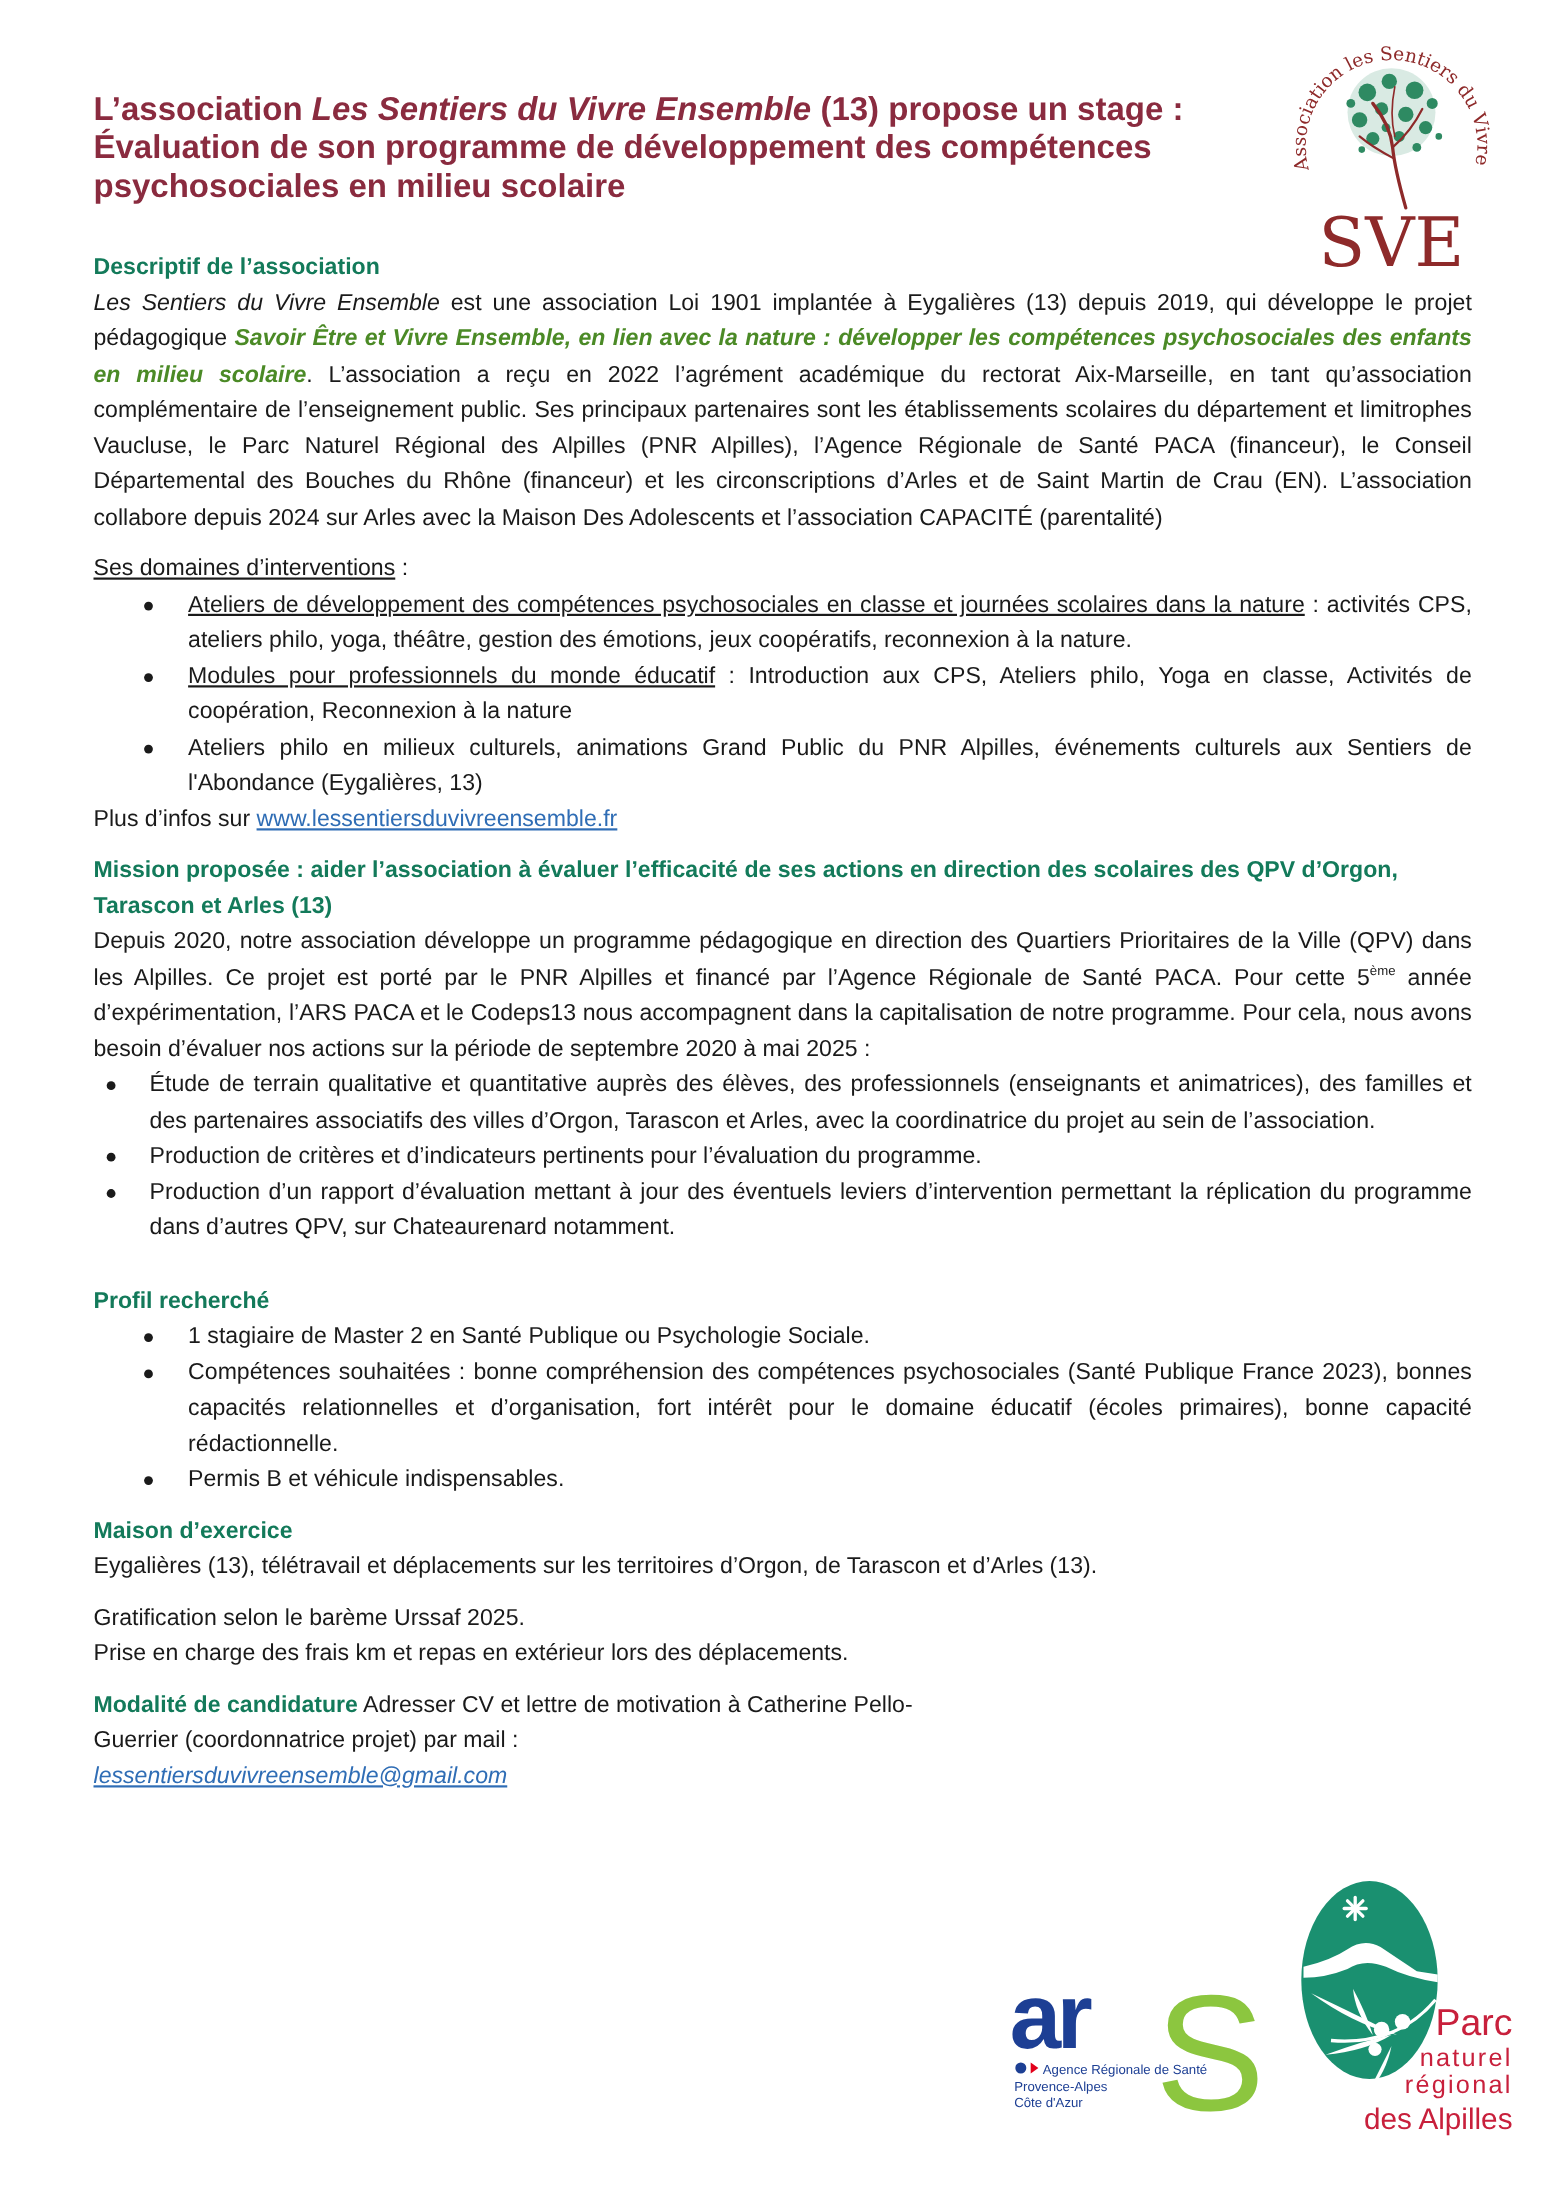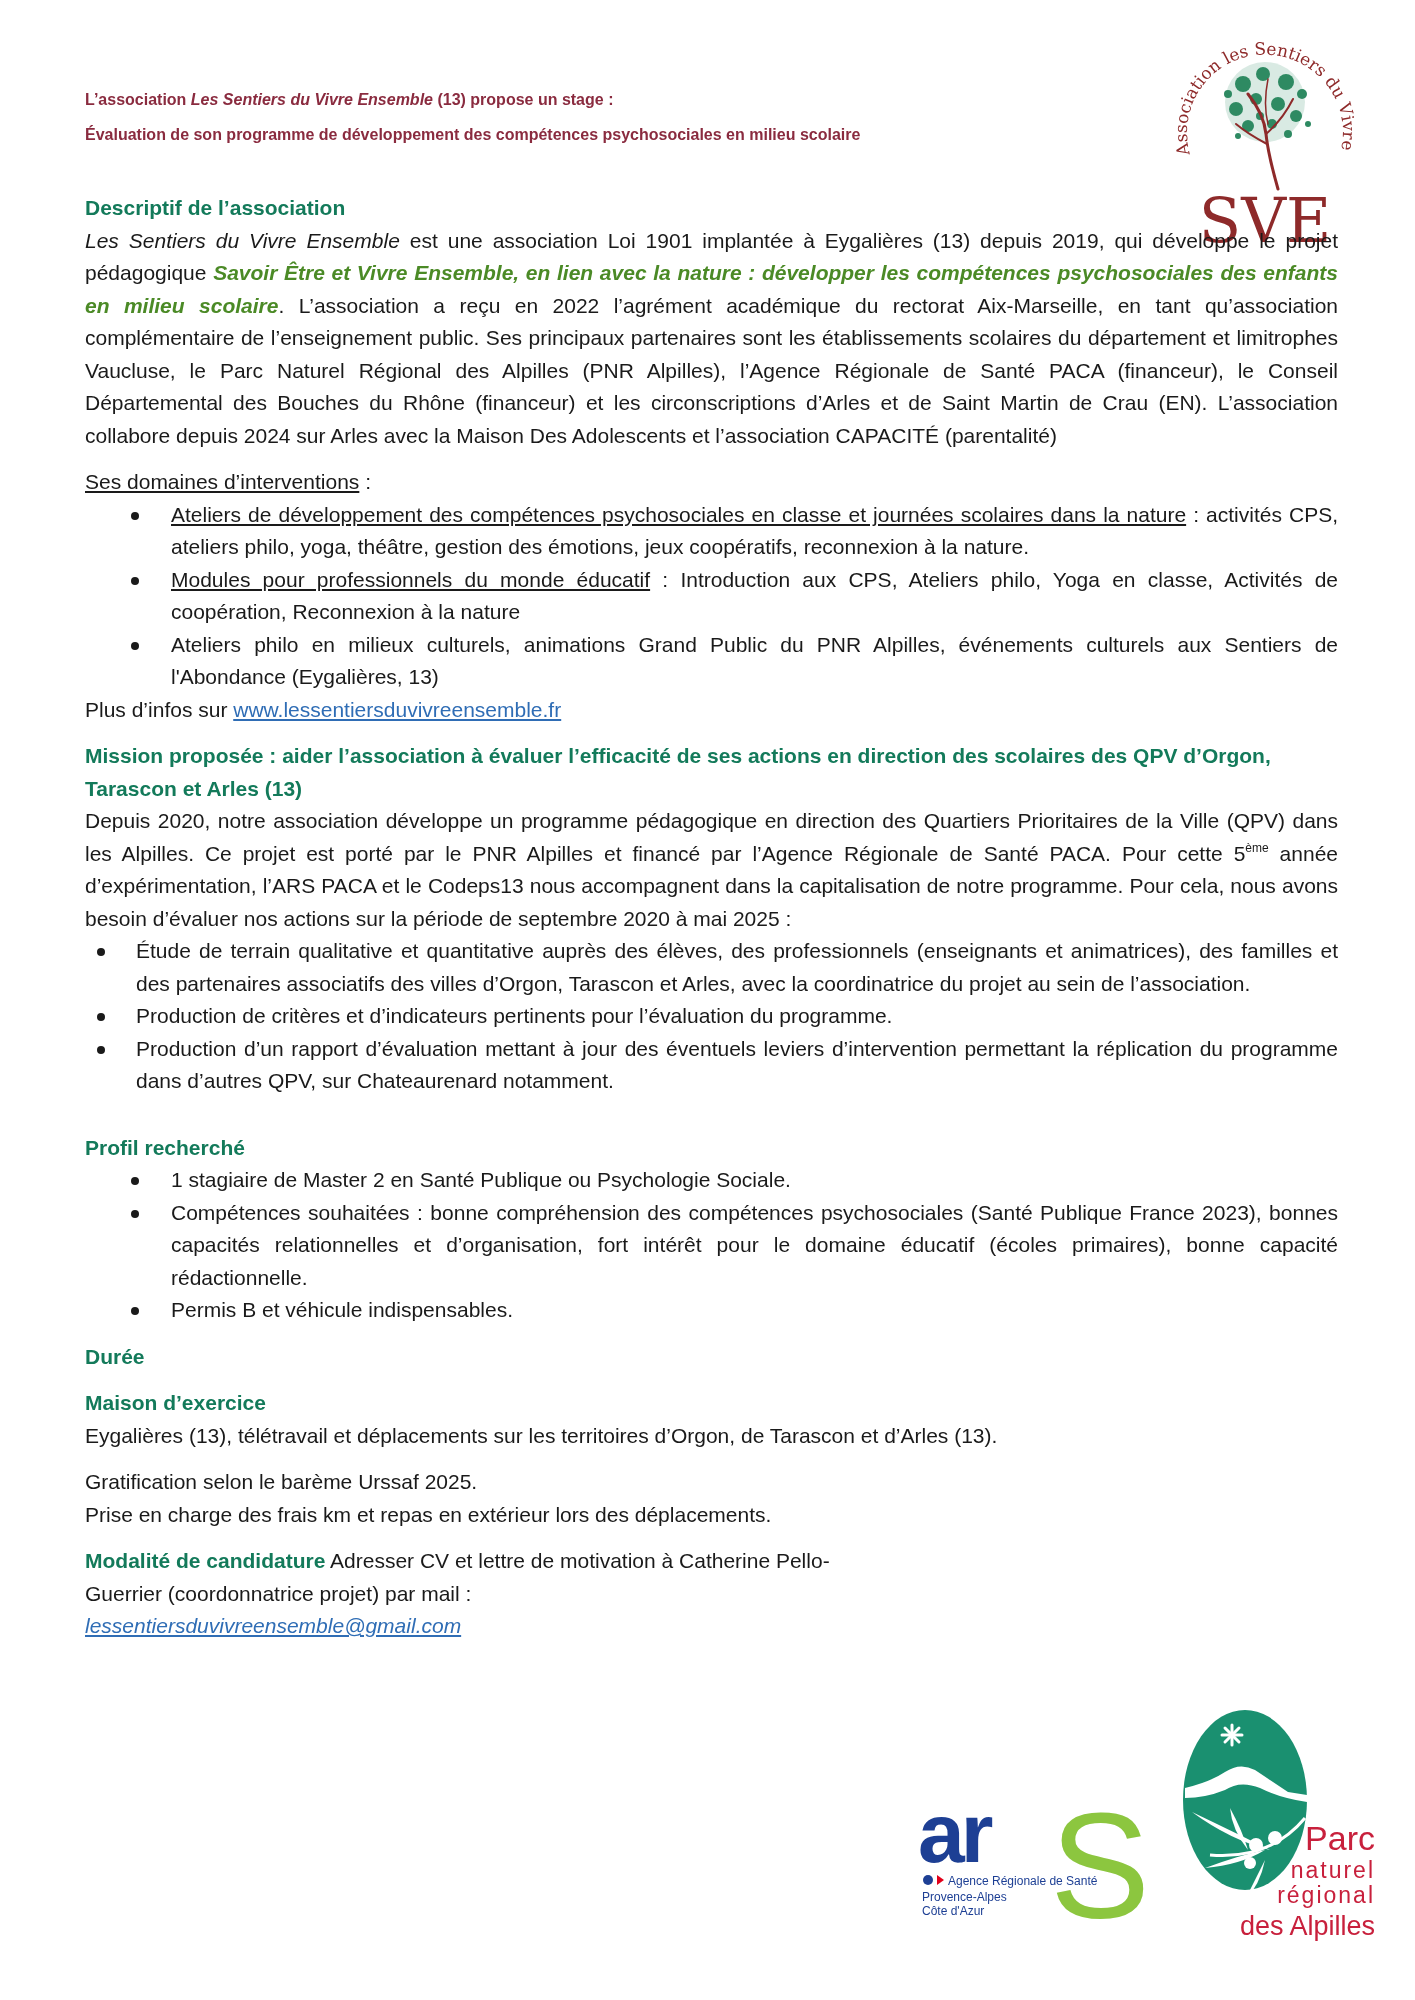--- a/index.html
+++ b/index.html
@@ -5,21 +5,21 @@
     html, body { margin: 0; padding: 0; background: #ffffff; }
     body {
       width: 1415px; height: 2000px; position: relative; overflow: hidden;
       font-family: "Liberation Sans", sans-serif;
       color: #1a1a1a;
       font-size: 21px;
       line-height: 32.5px;
     }
     .page { position: absolute; left: 85px; top: 82px; width: 1253px; }
     .title {
-      color: #8a2b3f; font-weight: bold; font-size: 16px; line-height: 35px;
+      color: #8a2b3f; font-weight: bold; font-size: 30px; line-height: 35px;
       width: 1060px; margin: 0;
     }
     .title i { font-style: italic; }
     .h { color: #137a5a; font-weight: bold; font-size: 21px; margin: 0; }
     p { margin: 0; }
     .just { text-align: justify; }
     .green-it { color: #4b8a26; font-weight: bold; font-style: italic; }
     .u { text-decoration: underline; }
     a.link { color: #2f6db5; text-decoration: underline; }
     a.mail { color: #2f6db5; text-decoration: underline; font-style: italic; }
@@ -122,21 +122,20 @@
   <section class="sec-profil">
     <h2 class="h">Profil recherché</h2>
     <ul class="l1">
       <li>1 stagiaire de Master 2 en Santé Publique ou Psychologie Sociale.</li>
       <li>Compétences souhaitées : bonne compréhension des compétences psychosociales (Santé Publique France 2023), bonnes capacités relationnelles et d’organisation, fort intérêt pour le domaine éducatif (écoles primaires), bonne capacité rédactionnelle.</li>
       <li>Permis B et véhicule indispensables.</li>
     </ul>
   </section>
 
   <section class="sec-duree">
-    <h2 class="h">Durée</h2>
   </section>
 
   <section class="sec-lieux">
     <h2 class="h">Maison d’exercice</h2>
     <p>Eygalières (13), télétravail et déplacements sur les territoires d’Orgon, de Tarascon et d’Arles (13).</p>
   </section>
 
   <section class="sec-grat">
     <p>Gratification selon le barème Urssaf 2025.</p>
     <p>Prise en charge des frais km et repas en extérieur lors des déplacements.</p>

